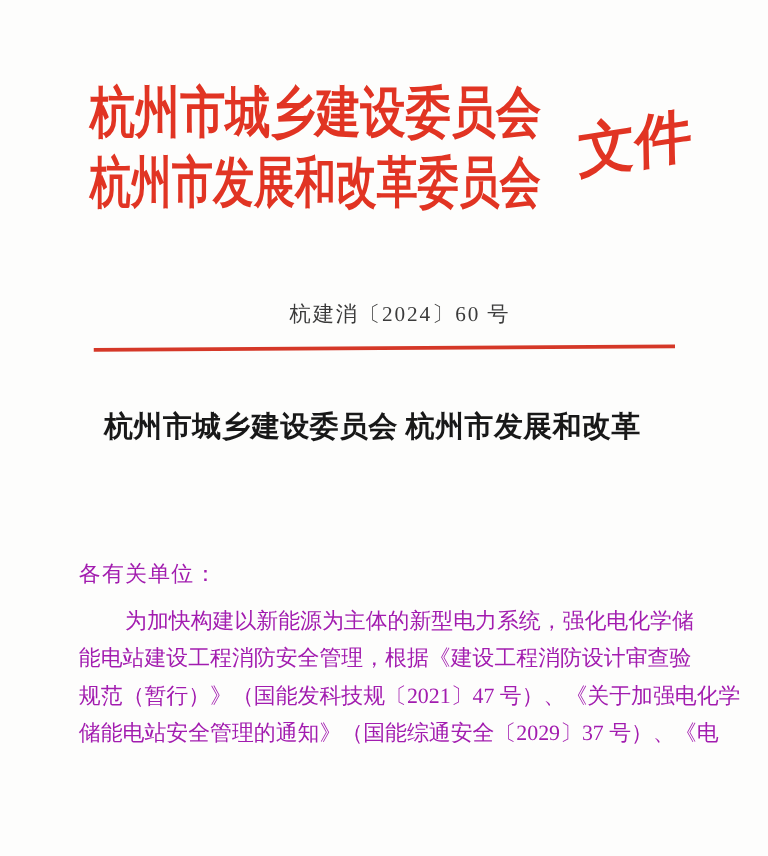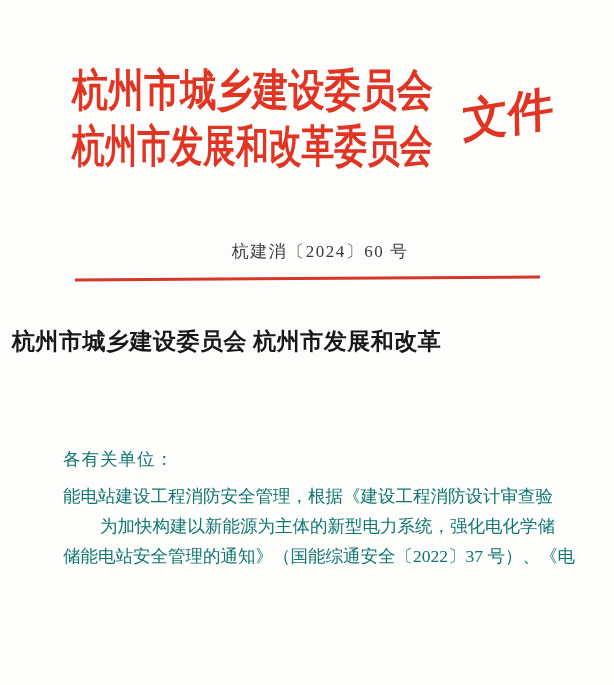--- a/index.html
+++ b/index.html
@@ -66,35 +66,35 @@
     background: #d53828;
     transform: rotate(-0.35deg);
   }
 
   
   .doc-title {
     position: absolute;
     top: 326px;
     left: 12px;
     right: 30px;
-    text-align: left;
+    text-align: center;
     color: #181818;
     font-weight: bold;
     font-size: 23px;
     line-height: 31.5px;
     letter-spacing: 0.5px;
   }
 
   
   .body-text {
     position: absolute;
     left: 63px;
     top: 444px;
     width: 489px;
-    color: #0f766e;
+    color: #a21caf;
     font-size: 17.5px;
     line-height: 30px;
   }
   .salutation {
     text-align: left;
     letter-spacing: 1px;
   }
   .paragraph { margin-top: 7px; }
   .para-line {
     height: 30px;
@@ -146,23 +146,24 @@
 
   <div class="red-divider"></div>
 
   <div class="doc-title">
     <div>杭州市城乡建设委员会 杭州市发展和改革</div>
   </div>
 
   <div class="body-text">
     <div class="salutation">各有关单位：</div>
     <div class="paragraph">
+      <div class="para-line indent">为加快构建以新能源为主体的新型电力系统，强化电化学储</div>
       <div class="para-line">能电站建设工程消防安全管理，根据《建设工程消防设计审查验</div>
-      <div class="para-line indent">为加快构建以新能源为主体的新型电力系统，强化电化学储</div>
-      <div class="para-line">储能电站安全管理的通知》（国能综通安全〔2022〕37 号）、《电</div>
+      <div class="para-line">规范（暂行）》（国能发科技规〔2021〕47 号）、《关于加强电化学</div>
+      <div class="para-line">储能电站安全管理的通知》（国能综通安全〔2029〕37 号）、《电</div>
     </div>
   </div>
 
   <div class="watermark">
     <span class="wm-icon">
       <svg width="32" height="28" viewBox="0 0 32 28" xmlns="http://www.w3.org/2000/svg">
         <ellipse cx="12.5" cy="11" rx="12" ry="10" fill="#9d9d9d"></ellipse>
         <path d="M6 19 L4.5 25.5 L11.5 21 Z" fill="#9d9d9d"></path>
         <circle cx="8.5" cy="9" r="1.6" fill="#fdfdfc"></circle>
         <circle cx="16" cy="9" r="1.6" fill="#fdfdfc"></circle>

